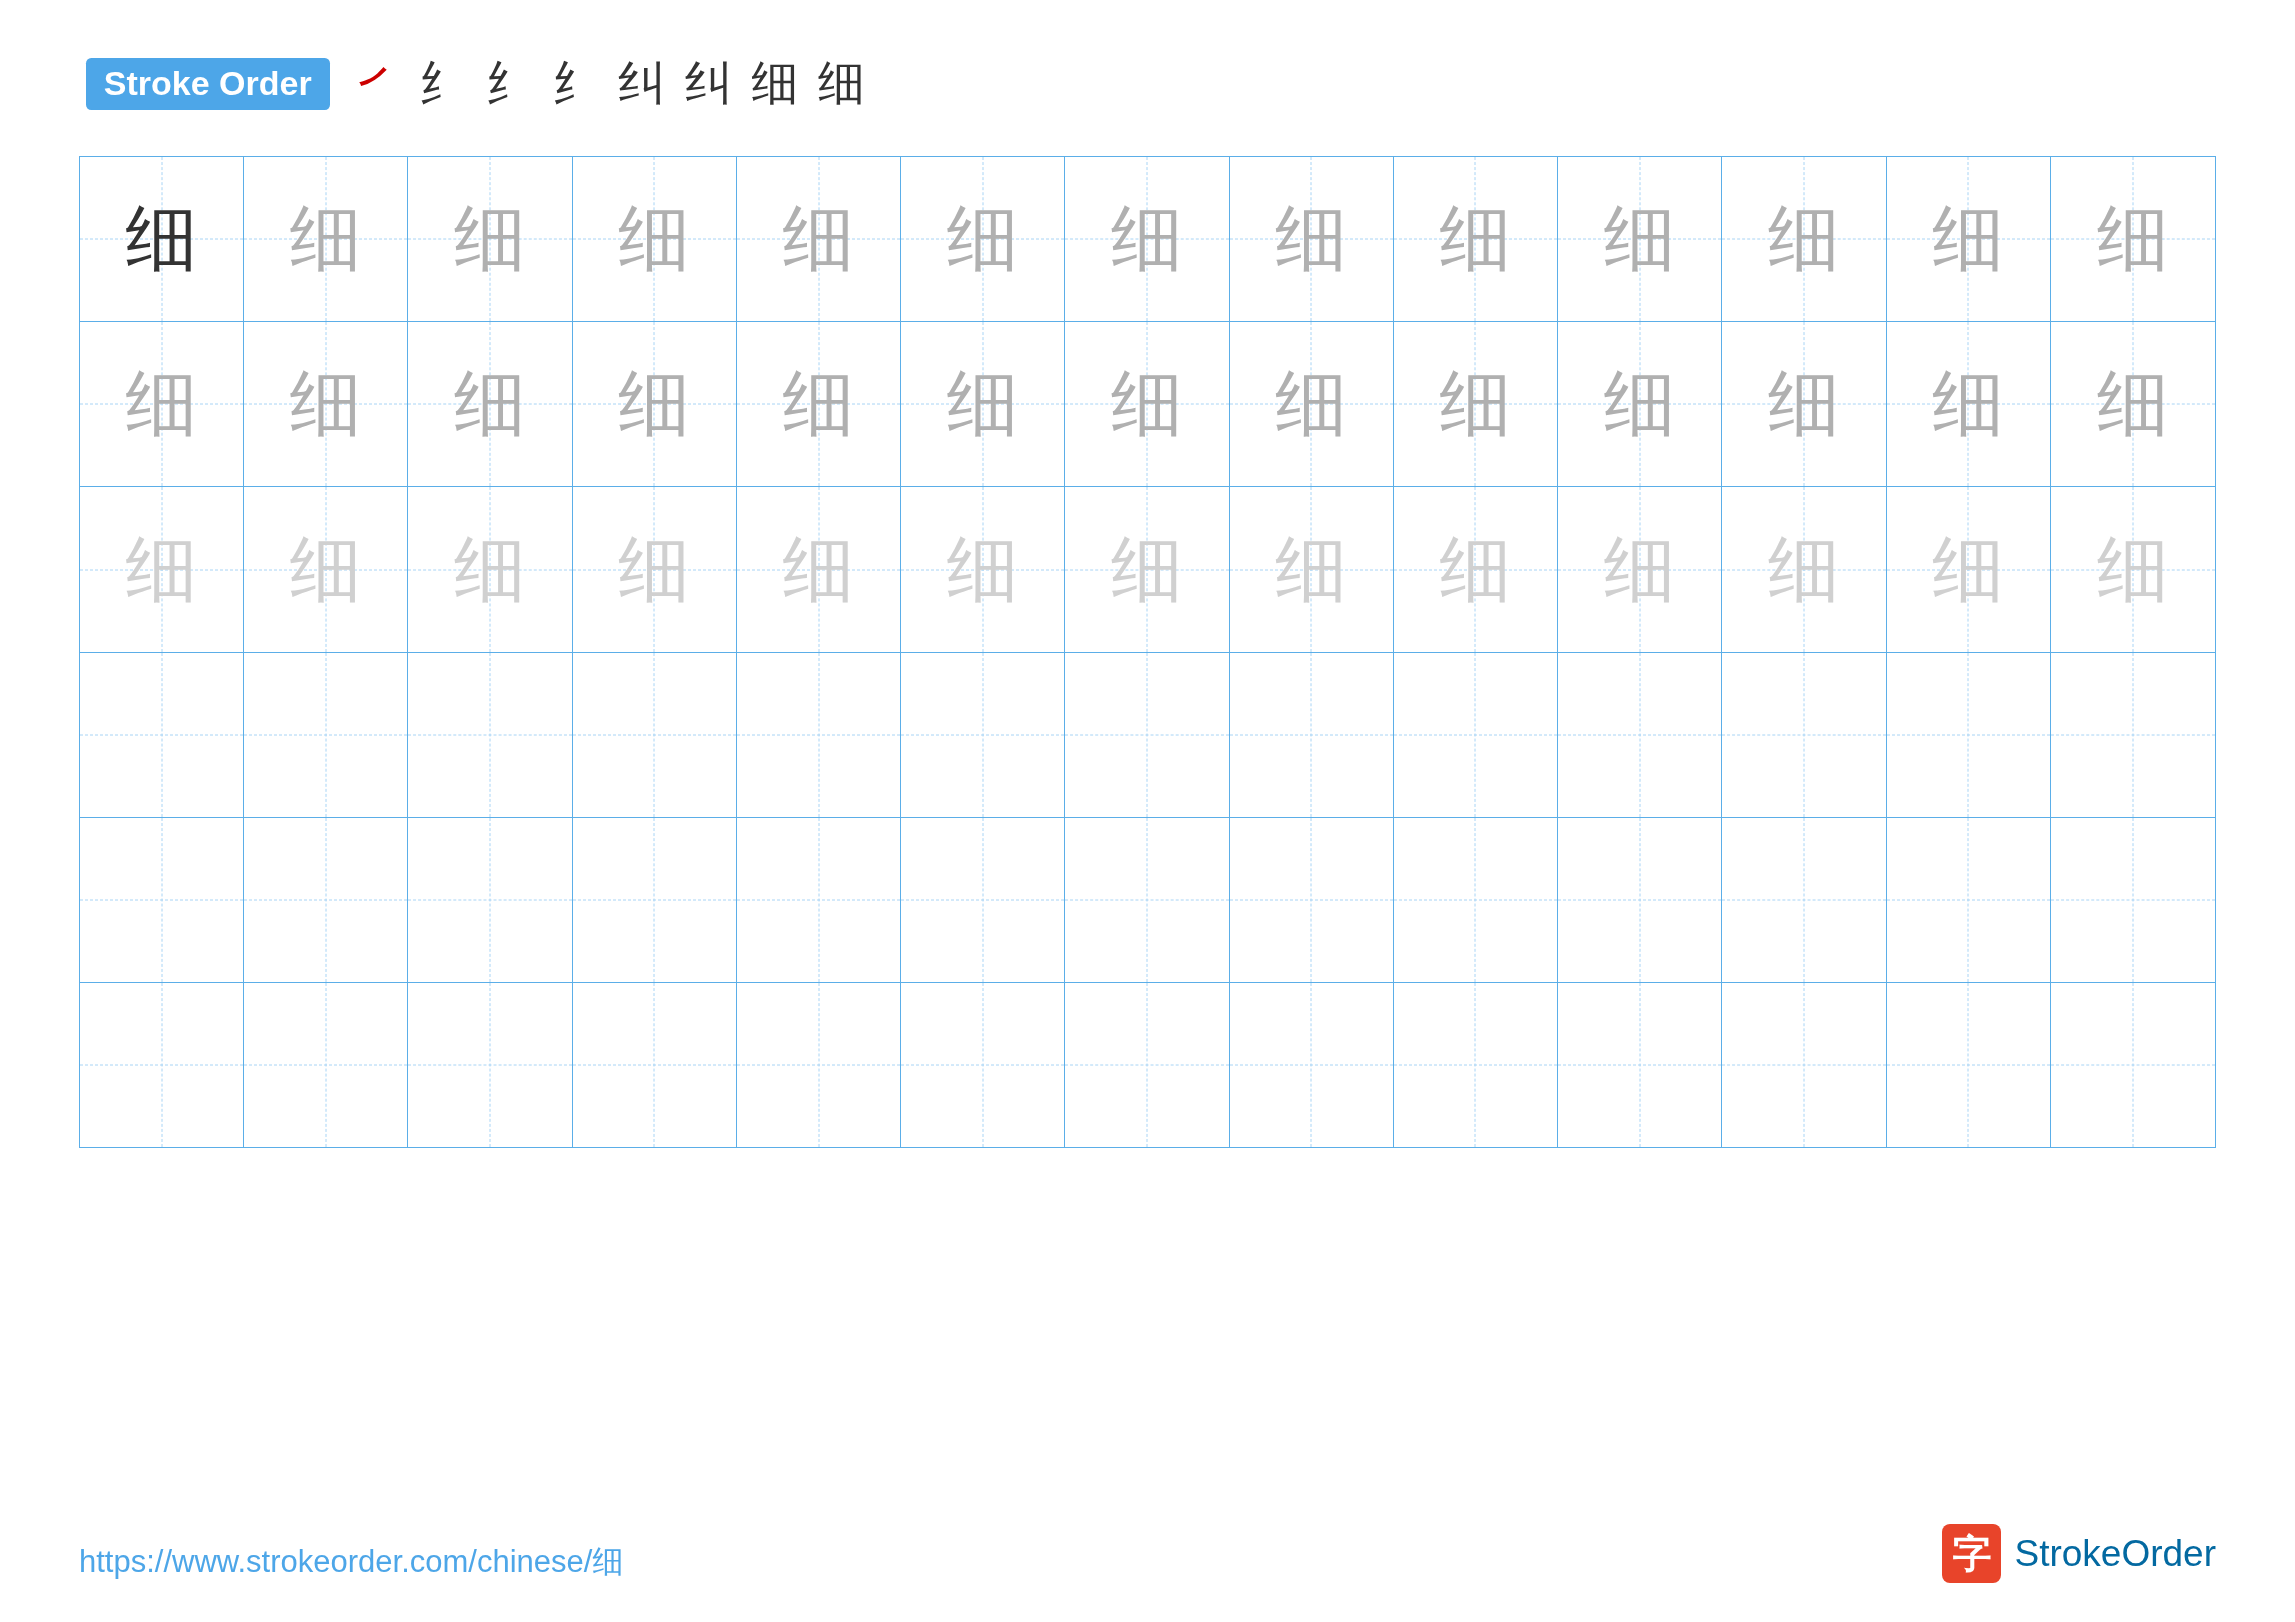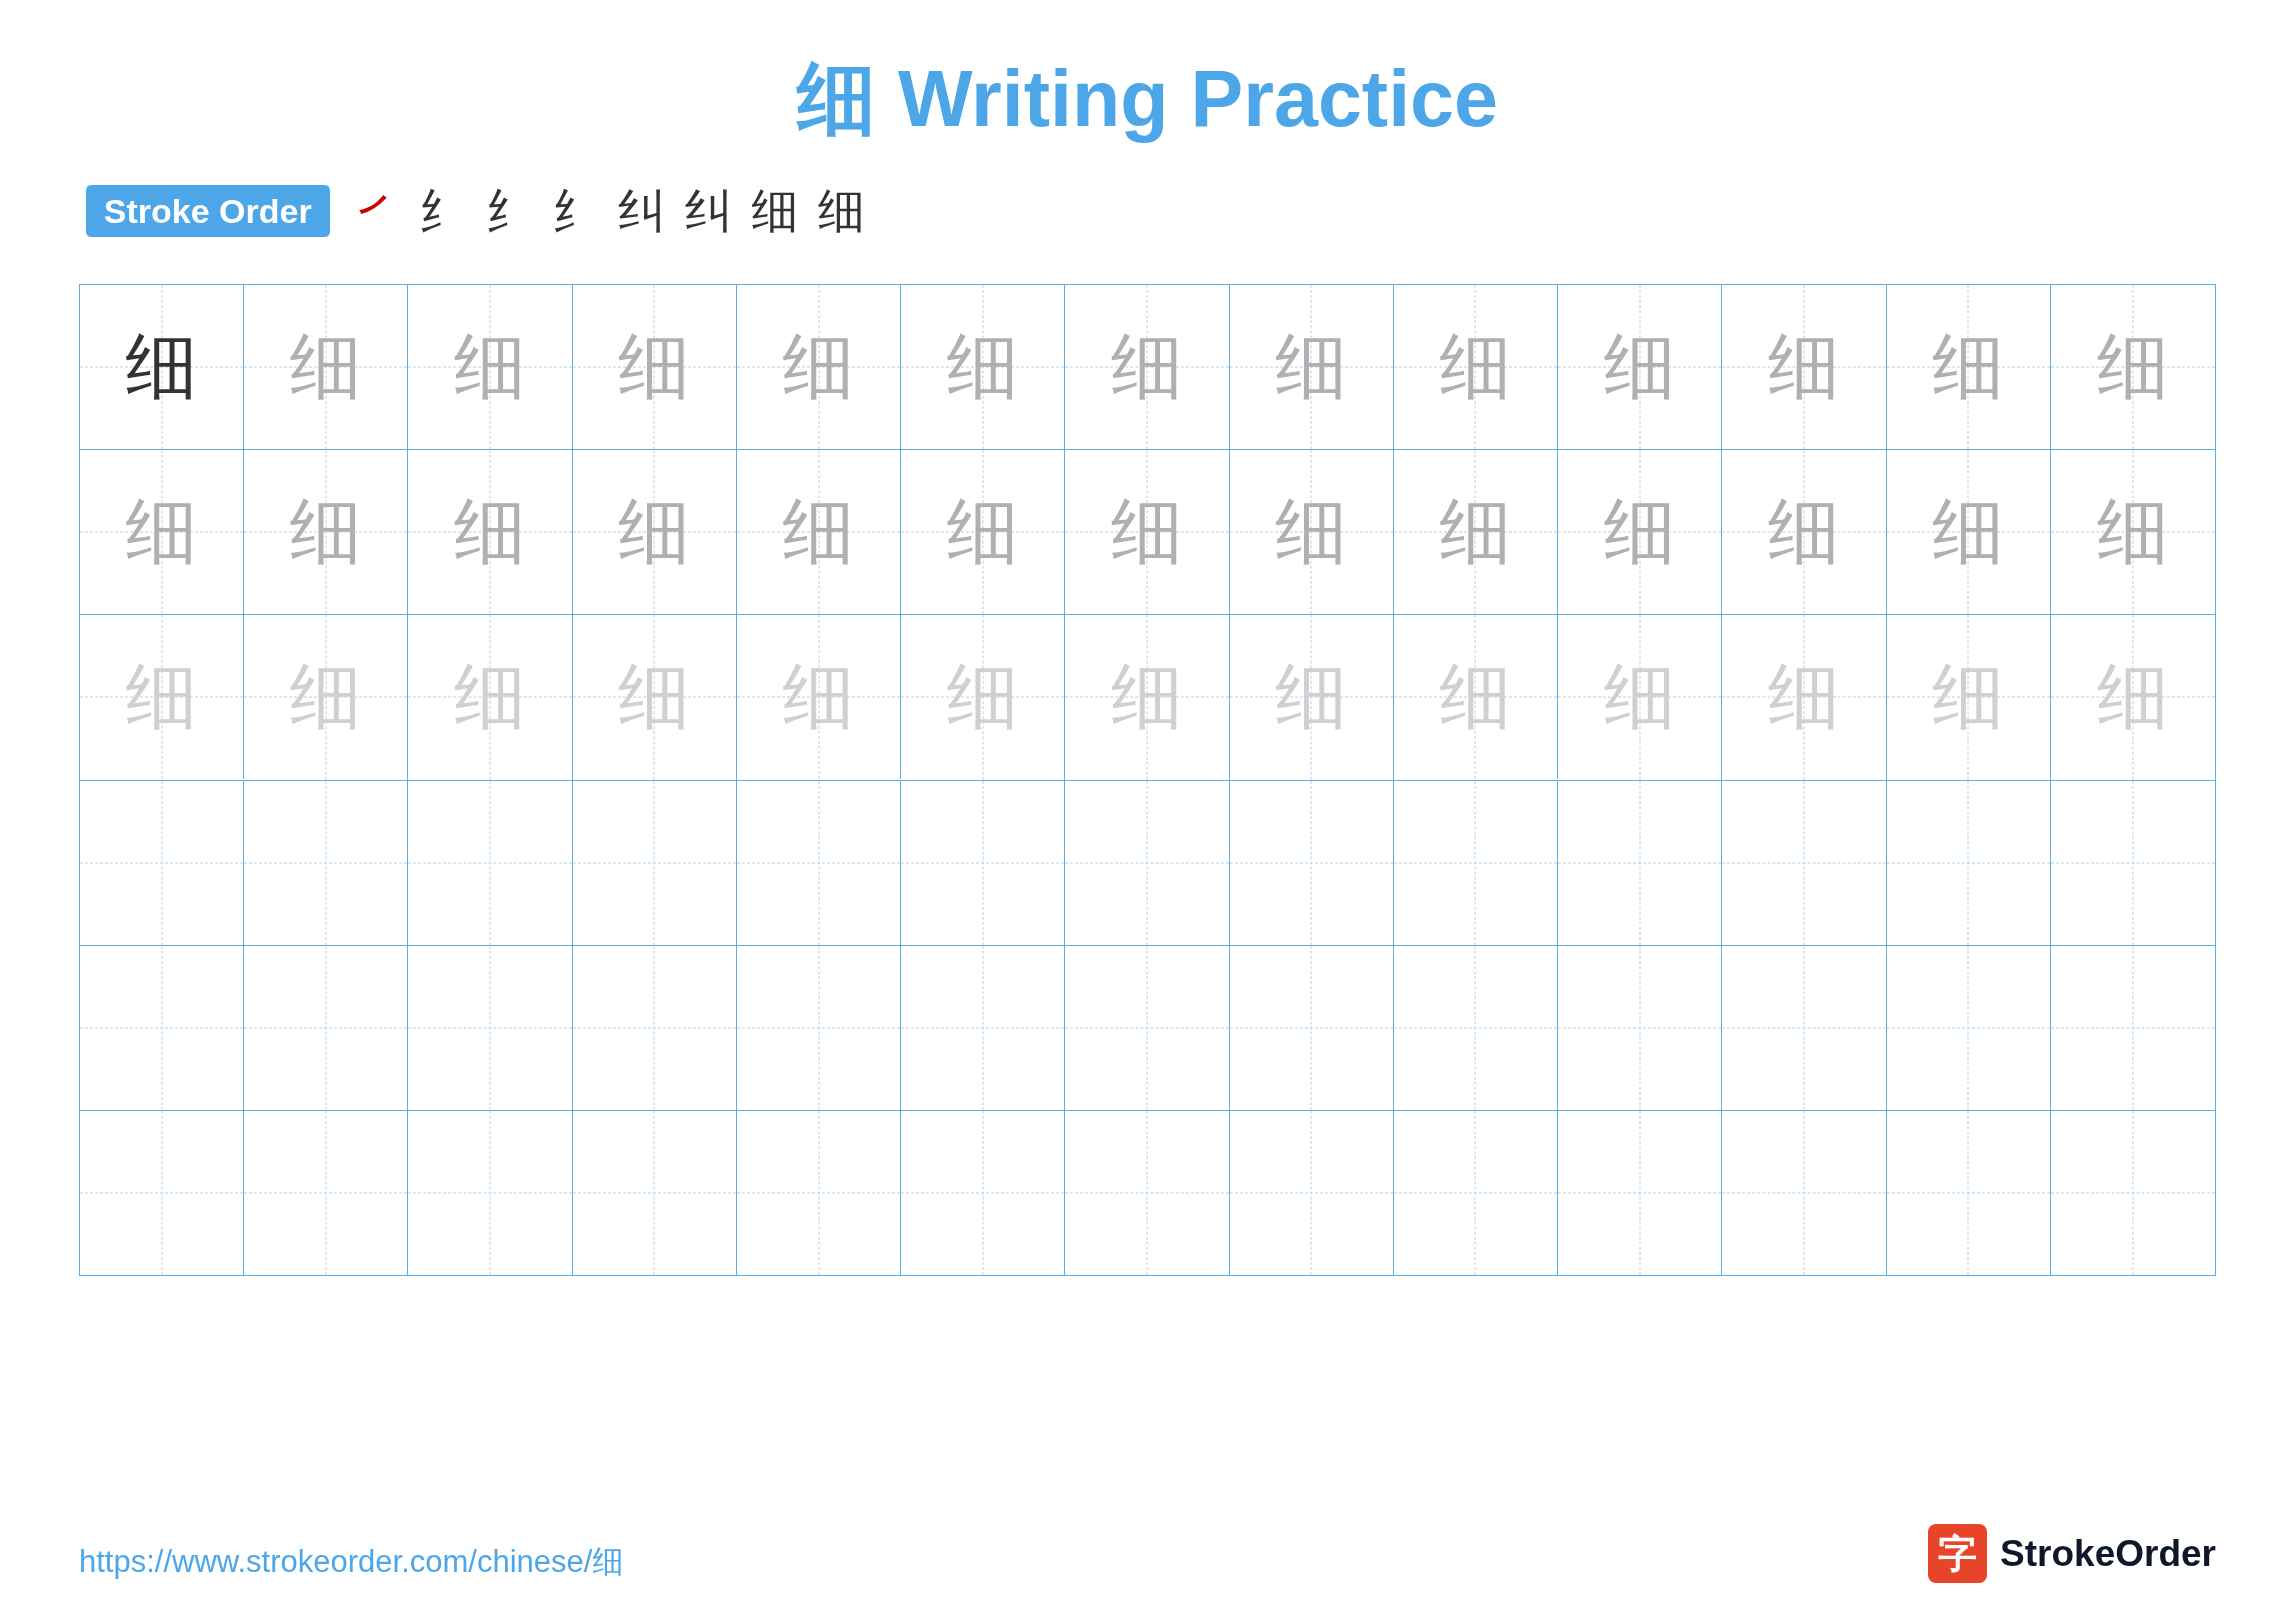--- a/index.html
+++ b/index.html
@@ -155,32 +155,29 @@
       display: flex;
       align-items: center;
       justify-content: center;
       color: white;
       font-size: 39px;
       font-weight: bold;
       font-family: serif;
     }
     .logo-text {
       font-size: 37px;
-      font-weight: bold;
-      color: #0f172a;
+      font-weight: normal;
+      color: #0369a1;
     }
   </style>
 </head>
 <body>
 
 <div class="page-content">
 
-  <div class="title-section">
-    <h1 class="page-title">细 Writing Practice</h1>
-  </div>
 
   <div class="stroke-order-row">
     <div class="stroke-order-badge">Stroke Order</div>
     <div class="stroke-steps">
 
       <span class="stroke-step red">㇒</span>
       <span class="stroke-step">纟</span>
       <span class="stroke-step">纟</span>
       <span class="stroke-step">纟</span>
       <span class="stroke-step">纠</span>

